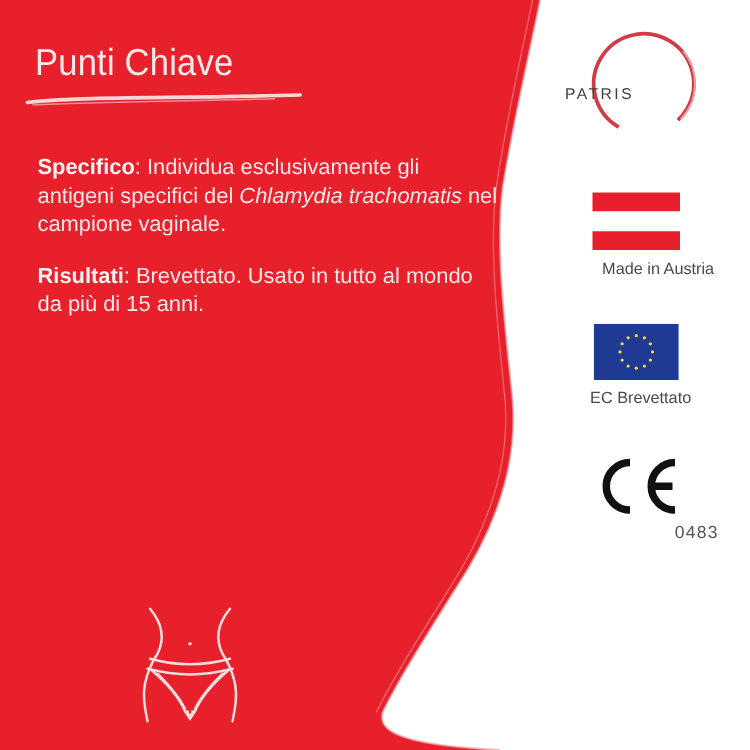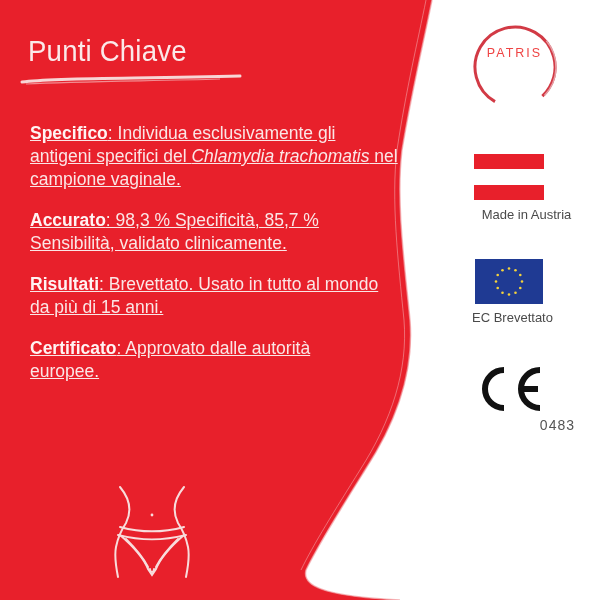--- a/index.html
+++ b/index.html
@@ -1,27 +1,27 @@
 <!DOCTYPE html>
 <html><head>
   <meta charset="utf-8">
   <style>
     html, body { margin: 0; padding: 0; }
     body { width: 600px; height: 600px; position: relative; overflow: hidden; background: #ffffff; font-family: "Liberation Sans", sans-serif; }
     .bg-svg { position: absolute; left: 0; top: 0; width: 600px; height: 600px; }
     .title { position: absolute; left: 28px; top: 34px; color: #fbe9e9; font-size: 30px; letter-spacing: 0.2px; font-family: "Liberation Sans", sans-serif; transform: scaleX(0.92); transform-origin: left; }
     .title-underline { position: absolute; left: 20px; top: 73px; }
     .points { position: absolute; left: 30px; top: 122px; width: 380px; color: #fbe6e6; font-size: 17.5px; line-height: 23px; }
-    .point { margin: 0 12px 18px 0; text-decoration: underline; }
+    .point { margin: 0 12px 18px 0; }
     .point b { font-weight: bold; color: #fff3f3; }
     .point i { font-style: italic; }
     .badge { position: absolute; left: 0; width: 125px; text-align: center; color: #4a4a4a; font-size: 13px; }
     .flag-at { position: absolute; left: 474px; width: 70px; }
     .flag-at .stripe { width: 70px; height: 15px; background: #e8202b; position: absolute; left: 0; }
-    .logo-text { position: absolute; left: 452px; top: 46px; width: 125px; text-align: center; color: #ef4444; font-size: 12.5px; letter-spacing: 2px; line-height: 15px; }
+    .logo-text { position: absolute; left: 452px; top: 68px; width: 125px; text-align: left; color: #404040; font-size: 12.5px; letter-spacing: 2px; line-height: 15px; }
     .ce-number { position: absolute; left: 450px; top: 417px; width: 125px; text-align: right; color: #555; font-size: 14px; letter-spacing: 1px; }
   </style>
 </head>
 <body>
 
 <svg class="bg-svg" viewBox="0 0 600 600" xmlns="http://www.w3.org/2000/svg">
   <path d="M0,0 L432,0 C424,40 412,90 402,150 C396,200 404,260 410,320 C414,370 398,420 365,470 C340,510 318,545 306,570 C302,585 320,596 400,600 L0,600 Z" fill="#e8202b"></path>
   <path d="M432,0 C424,40 412,90 402,150 C396,200 404,260 410,320 C414,370 398,420 365,470 C340,510 318,545 306,570 C302,585 320,596 400,600" fill="none" stroke="#f2a0a4" stroke-width="1.5" opacity="0.7"></path>
   <path d="M426,0 C418,40 406,90 397,150 C391,200 398,260 404,320 C408,370 392,420 360,470 C335,510 313,545 301,570" fill="none" stroke="#f5b8bb" stroke-width="1" opacity="0.5"></path>
 </svg>
@@ -31,27 +31,21 @@
 <svg class="title-underline" width="225" height="14" viewBox="0 0 225 14">
   <path d="M2,9 C40,4 120,6 220,3" stroke="#f7d6d6" stroke-width="3" fill="none" stroke-linecap="round"></path>
   <path d="M6,11 C60,8 140,8 200,6" stroke="#f7d6d6" stroke-width="1.2" fill="none" opacity="0.6"></path>
 </svg>
 
 <div class="points">
   <div class="point">
     <b>Specifico</b><span>: Individua esclusivamente gli antigeni specifici del </span><i>Chlamydia trachomatis</i><span> nel campione vaginale.</span>
   </div>
   <div class="point">
-    <b>Accurato</b><span>: 98,3 % Specificità, 85,7 % Sensibilità, validato clinicamente.</span>
-  </div>
-  <div class="point">
     <b>Risultati</b><span>: Brevettato. Usato in tutto al mondo da più di 15 anni.</span>
-  </div>
-  <div class="point" style="width:290px">
-    <b>Certificato</b><span>: Approvato dalle autorità europee.</span>
   </div>
 </div>
 
 <svg style="position:absolute;left:112px;top:485px" width="80" height="100" viewBox="0 0 80 100">
   <g fill="none" stroke="#f8dcdc" stroke-width="2" stroke-linecap="round">
     <path d="M8,2 C18,14 20,26 14,38 C10,44 6,52 4,62 C2,72 4,82 6,92"></path>
     <path d="M72,2 C62,14 60,26 66,38 C70,44 74,52 76,62 C78,72 76,82 74,92"></path>
     <path d="M8,42 C30,48 50,48 72,42"></path>
     <path d="M6,50 C30,56 50,56 74,50"></path>
     <path d="M8,50 C22,62 32,74 36,84 L40,90 L44,84 C48,74 58,62 72,50"></path>

